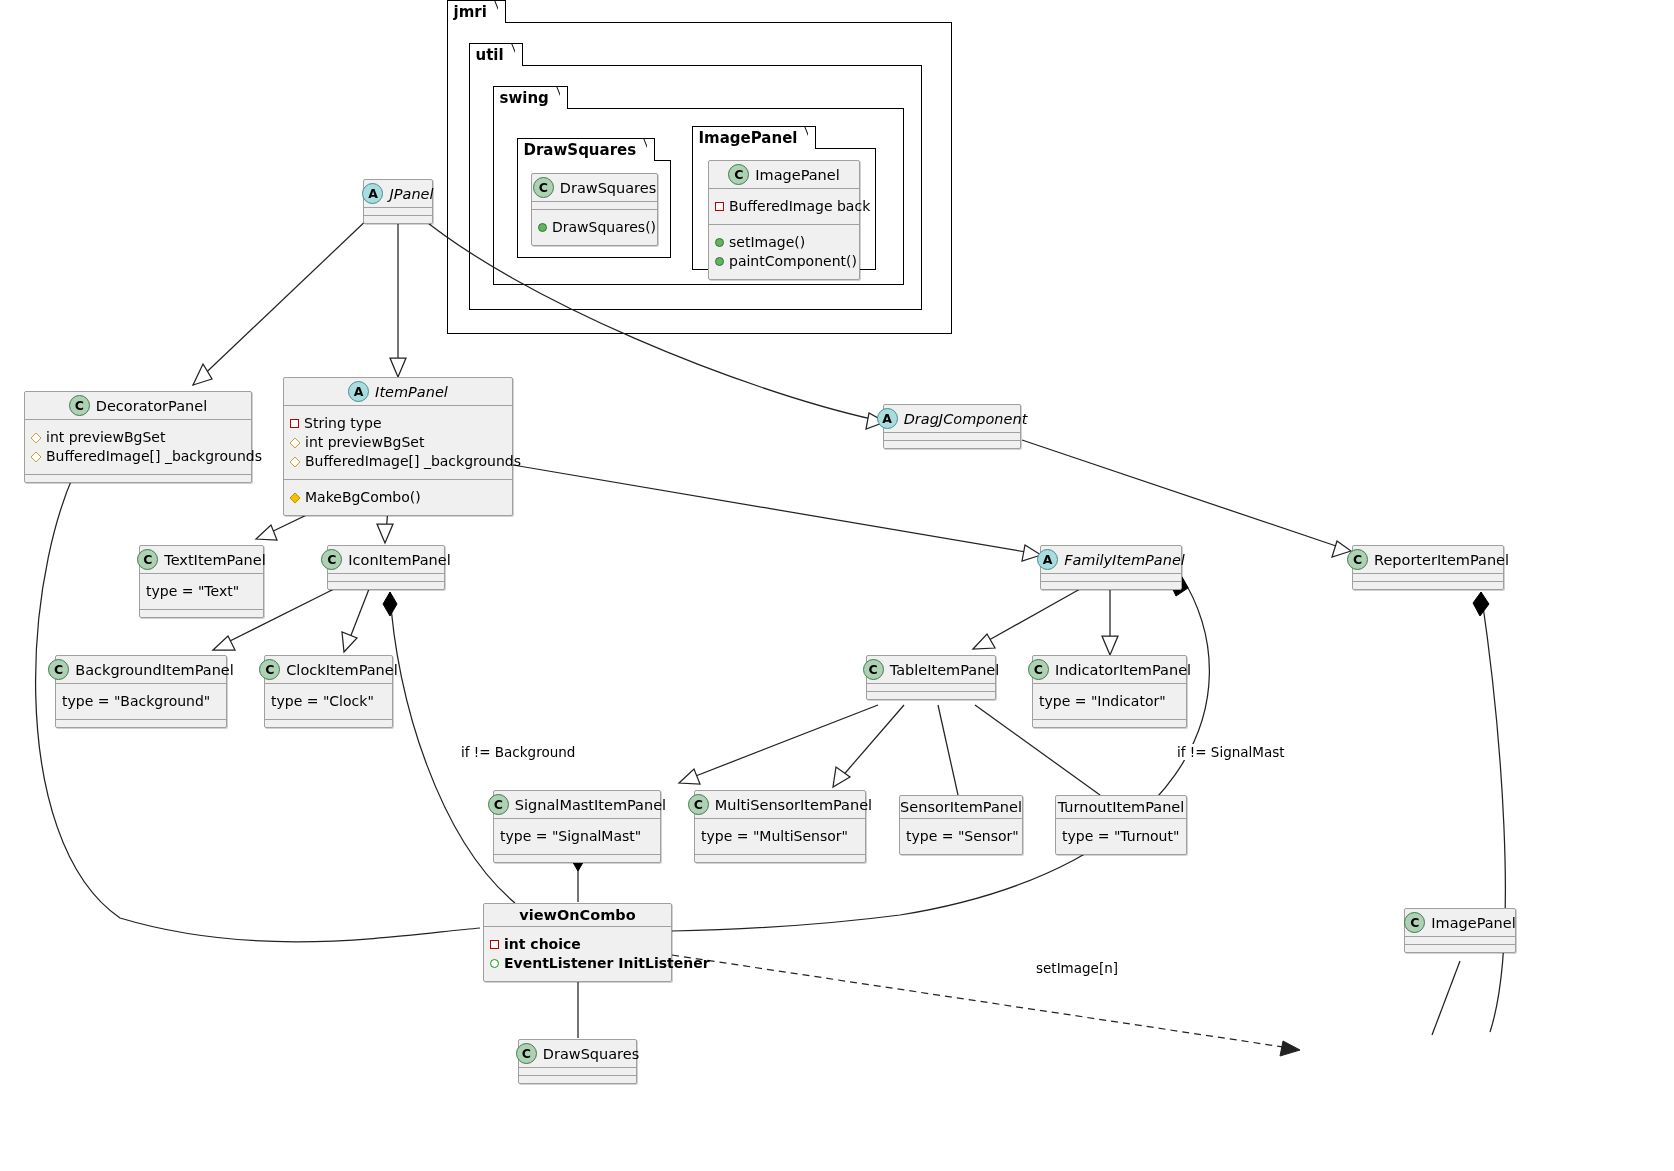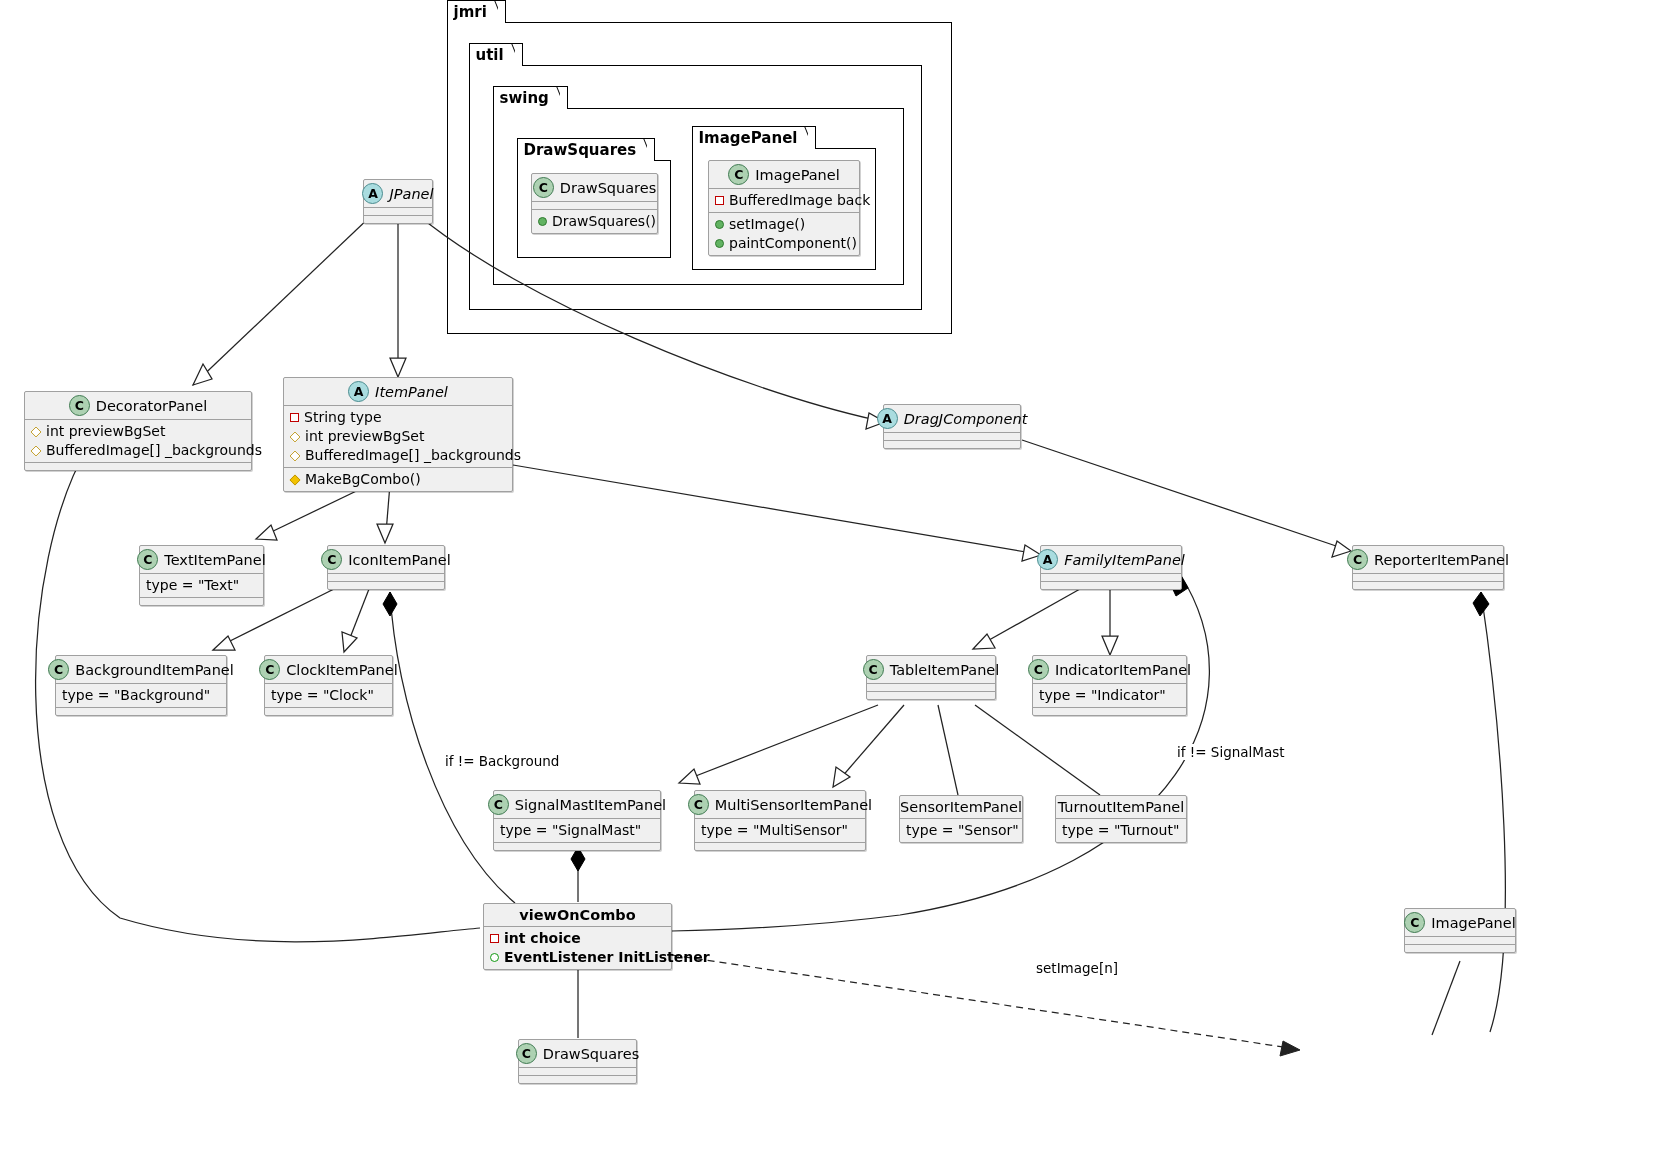--- a/index.html
+++ b/index.html
@@ -14,21 +14,21 @@
   .pkg>.tab .corner{width:9px;height:23px;margin-left:2px;position:relative;overflow:hidden;}
   .pkg>.tab .corner:after{content:"";position:absolute;left:-12px;top:0;width:22px;height:23px;
             border-right:1.5px solid #000;transform:skewX(22deg);}
 
   
   .cls{position:absolute;border:1px solid #a0a0a0;background:#f0f0f0;box-sizing:border-box;
        box-shadow:1px 1px 0 rgba(0,0,0,.18);border-radius:2px;}
   .cls .hdr{display:flex;align-items:center;justify-content:center;gap:6px;
             padding:3px 8px;font-size:14.5px;color:#000;white-space:nowrap;}
   .cls .hdr.ital{font-style:italic;}
-  .cls .sec{border-top:1px solid #a0a0a0;padding:2px 6px;}
+  .cls .sec{border-top:1px solid #a0a0a0;padding:8px 6px;}
   .cls .sec.empty{height:7px;padding:0;}
   .cls .row{display:flex;align-items:center;gap:5px;font-size:14px;color:#000;
             white-space:nowrap;line-height:19px;}
 
   
   .badge{width:19px;height:19px;border-radius:50%;display:inline-block;flex:0 0 auto;
          font-size:12.5px;font-weight:bold;line-height:19px;text-align:center;
          font-style:normal;font-family:"DejaVu Sans","Liberation Sans",sans-serif;}
   .badge.c{background:#add1b2;border:1px solid #3f7a51;color:#000;}
   .badge.a{background:#a9dcdf;border:1px solid #4a8c8f;color:#000;}
@@ -424,17 +424,17 @@
   <div class="cls" style="left:1404px;top:908px;width:112px;">
     <div class="hdr">
       <span class="badge c">C</span>
       <span>ImagePanel</span>
     </div>
     <div class="sec empty"></div>
     <div class="sec empty"></div>
   </div>
 
 
-  <div class="elabel" style="left:444px;top:744px;margin-top:9px;">if != Background</div>
+  <div class="elabel" style="left:460px;top:744px;">if != Background</div>
   <div class="elabel" style="left:1176px;top:744px;">if != SignalMast</div>
   <div class="elabel" style="left:1035px;top:960px;">setImage[n]</div>
 
 </div>
 
 </body></html>

